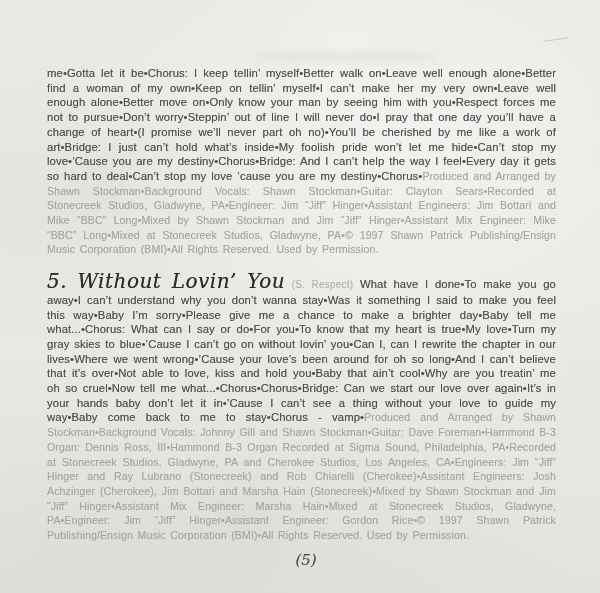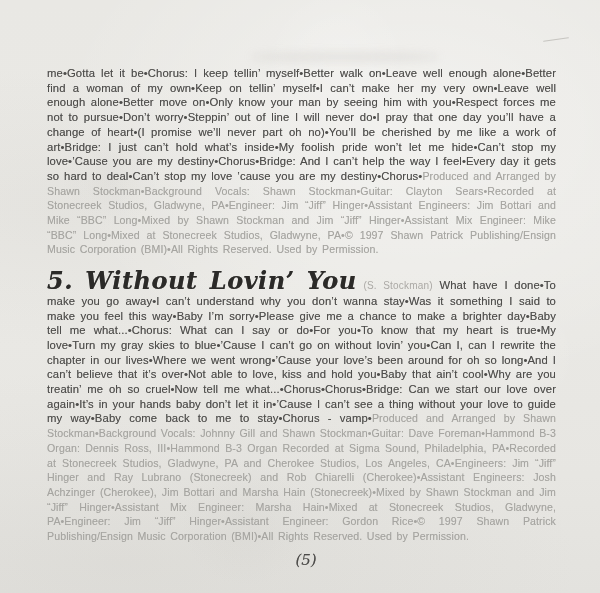--- a/index.html
+++ b/index.html
@@ -75,22 +75,22 @@
     text-shadow: 0 0 0.5px rgba(79,78,76,0.55);
   }
   .credits {
     color: #a6a5a1;
     font-size: 10.6px;
     text-shadow: 0 0 0.4px rgba(166,165,161,0.5);
   }
   .song-title {
     font-family: "DejaVu Serif", serif;
     font-style: italic;
-    font-weight: bold;
-    font-size: 24px;
+    font-weight: normal;
+    font-size: 20px;
     letter-spacing: 0.5px;
     color: #2b2a28;
     white-space: nowrap;
     text-shadow: 0 0 0.6px rgba(43,42,40,0.6);
   }
   .writer-credit {
     color: #aba9a5;
     font-size: 10px;
     letter-spacing: 0.2px;
   }
@@ -113,20 +113,20 @@
 <div class="page">
 
   <div class="ghost-smudge"></div>
   <div class="scratch"></div>
 
   <div class="content">
 
     <p class="track-block"><span class="lyrics">me•Gotta let it be•Chorus: I keep tellin’ myself•Better walk on•Leave well enough alone•Better find a woman of my own•Keep on tellin’ myself•I can’t make her my very own•Leave well enough alone•Better move on•Only know your man by seeing him with you•Respect forces me not to pursue•Don’t worry•Steppin’ out of line I will never do•I pray that one day you’ll have a change of heart•(I promise we’ll never part oh no)•You’ll be cherished by me like a work of art•Bridge: I just can’t hold what’s inside•My foolish pride won’t let me hide•Can’t stop my love•’Cause you are my destiny•Chorus•Bridge: And I can’t help the way I feel•Every day it gets so hard to deal•Can’t stop my love ’cause you are my destiny•Chorus•</span><span class="credits">Produced and Arranged by Shawn Stockman•Background Vocals: Shawn Stockman•Guitar: Clayton Sears•Recorded at Stonecreek Studios, Gladwyne, PA•Engineer: Jim “Jiff” Hinger•Assistant Engineers: Jim Bottari and Mike “BBC” Long•Mixed by Shawn Stockman and Jim “Jiff” Hinger•Assistant Mix Engineer: Mike “BBC” Long•Mixed at Stonecreek Studios, Gladwyne, PA•© 1997 Shawn Patrick Publishing/Ensign Music Corporation (BMI)•All Rights Reserved. Used by Permission.</span></p>
 
     <p class="track-block"><span class="song-title">5. Without Lovin’ You</span>
-      <span class="writer-credit">(S. Stockman)</span>
+      <span class="writer-credit">(S. Respect)</span>
       <span class="lyrics">What have I done•To make you go away•I can’t understand why you don’t wanna stay•Was it something I said to make you feel this way•Baby I’m sorry•Please give me a chance to make a brighter day•Baby tell me what...•Chorus: What can I say or do•For you•To know that my heart is true•My love•Turn my gray skies to blue•’Cause I can’t go on without lovin’ you•Can I, can I rewrite the chapter in our lives•Where we went wrong•’Cause your love’s been around for oh so long•And I can’t believe that it’s over•Not able to love, kiss and hold you•Baby that ain’t cool•Why are you treatin’ me oh so cruel•Now tell me what...•Chorus•Chorus•Bridge: Can we start our love over again•It’s in your hands baby don’t let it in•’Cause I can’t see a thing without your love to guide my way•Baby come back to me to stay•Chorus - vamp•</span><span class="credits">Produced and Arranged by Shawn Stockman•Background Vocals: Johnny Gill and Shawn Stockman•Guitar: Dave Foreman•Hammond B-3 Organ: Dennis Ross, III•Hammond B-3 Organ Recorded at Sigma Sound, Philadelphia, PA•Recorded at Stonecreek Studios, Gladwyne, PA and Cherokee Studios, Los Angeles, CA•Engineers: Jim “Jiff” Hinger and Ray Lubrano (Stonecreek) and Rob Chiarelli (Cherokee)•Assistant Engineers: Josh Achzinger (Cherokee), Jim Bottari and Marsha Hain (Stonecreek)•Mixed by Shawn Stockman and Jim “Jiff” Hinger•Assistant Mix Engineer: Marsha Hain•Mixed at Stonecreek Studios, Gladwyne, PA•Engineer: Jim “Jiff” Hinger•Assistant Engineer: Gordon Rice•© 1997 Shawn Patrick Publishing/Ensign Music Corporation (BMI)•All Rights Reserved. Used by Permission.</span></p>
 
   </div>
 
   <div class="page-number">(5)</div>
 
 </div>
 
 </body></html>

